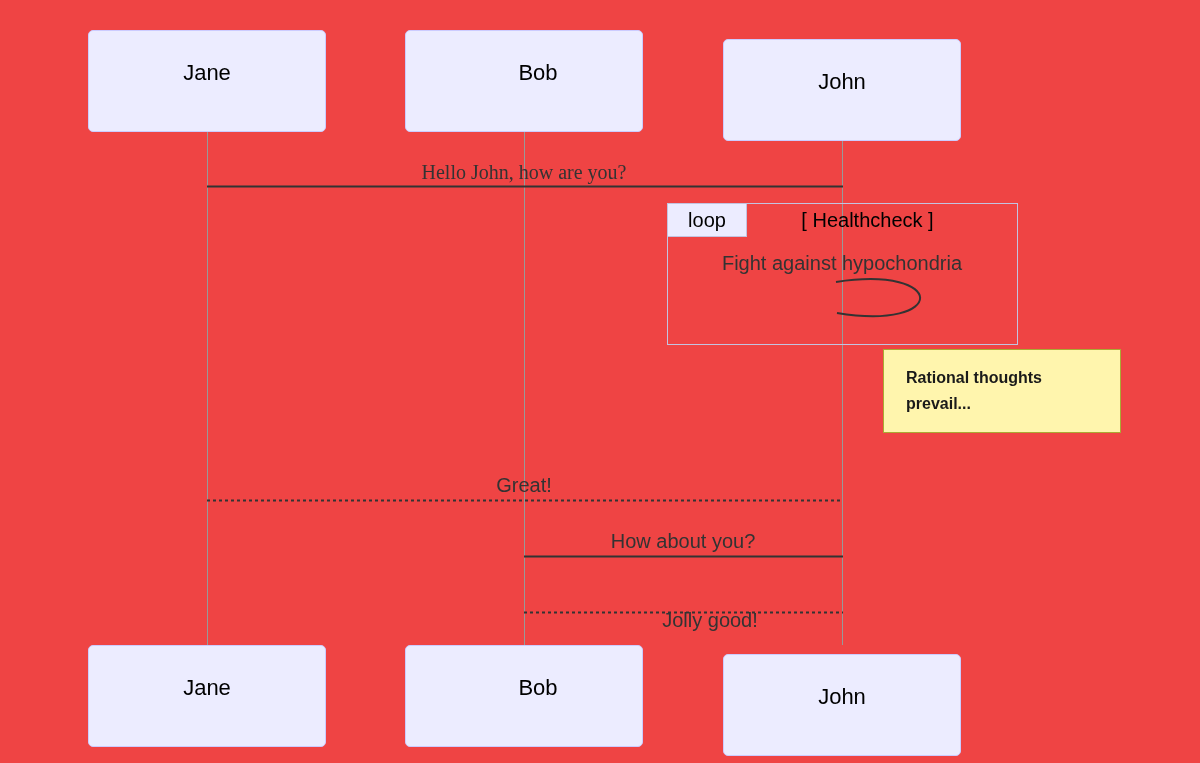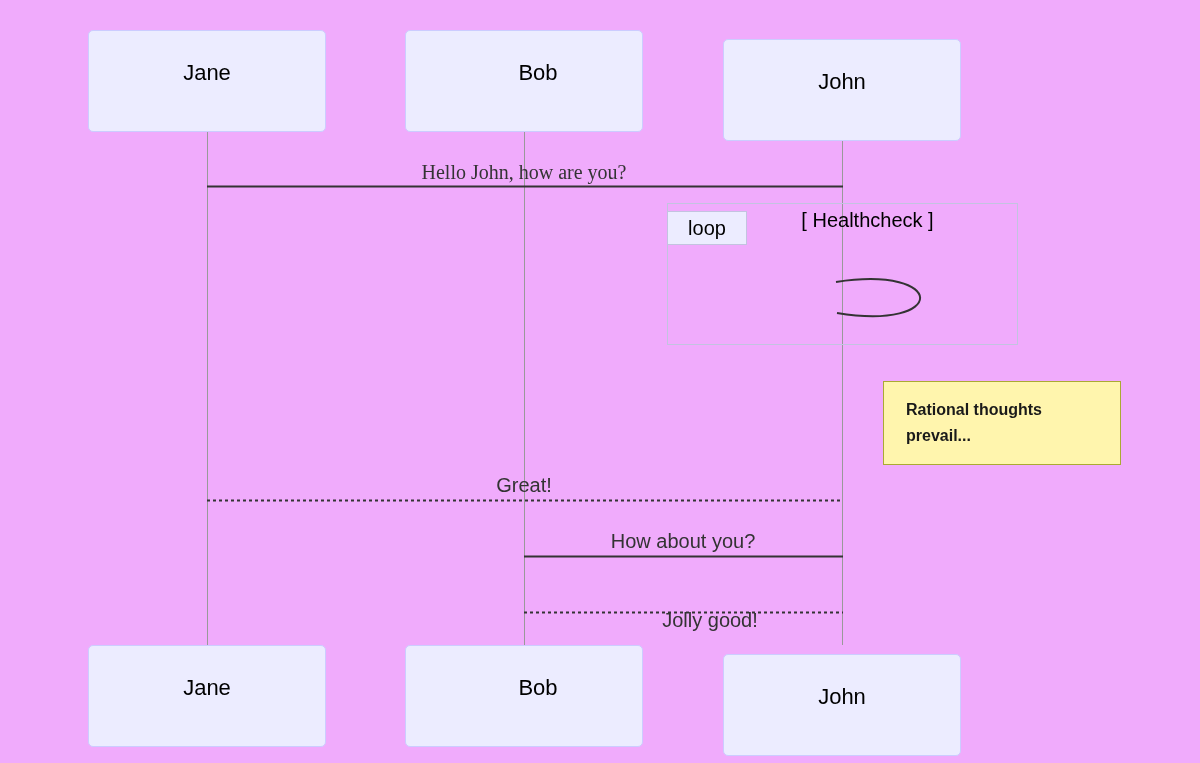--- a/index.html
+++ b/index.html
@@ -5,21 +5,21 @@
   html, body {
     margin: 0;
     padding: 0;
     background: #ffffff;
     font-family: "Liberation Sans", sans-serif;
   }
   .canvas {
     position: relative;
     width: 1200px;
     height: 763px;
-    background: #f0abfc;
+    background: #ef4444;
     overflow: hidden;
   }
   .layer {
     position: absolute;
     left: 0; top: 0;
     width: 1200px;
     height: 763px;
   }
   .actor {
     position: absolute;
@@ -68,41 +68,40 @@
     width: 80px;
     height: 34px;
     box-sizing: border-box;
     background: var(--actor-fill, #ECECFF);
     border: 1.5px solid var(--loop-border, #C3C3E0);
     display: flex;
     align-items: center;
     justify-content: center;
     font-size: 20px;
     color: #000000;
-    margin-top: 8px;
   }
   .loop-condition {
     position: absolute;
     left: 667px;
     top: 205px;
     width: 351px;
     height: 30px;
     display: flex;
     align-items: center;
     justify-content: center;
     font-size: 20px;
     color: #000000;
     white-space: nowrap;
     padding-left: 25px;
   }
 
   .note {
     position: absolute;
     left: 883px;
-    top: 381px;
+    top: 349px;
     width: 238px;
     height: 84px;
     box-sizing: border-box;
     background: var(--note-fill, #FFF5AD);
     border: 1px solid var(--note-border, #AAAA33);
     padding: 15px 20px 0 22px;
     font-size: 16px;
     font-weight: 700;
     line-height: 26px;
     color: #1a1a1a;
@@ -152,20 +151,21 @@
 
   <div class="loop-box"></div>
   <div class="loop-label">
     <span>loop</span>
   </div>
   <div class="loop-condition">
     <span>[ Healthcheck ]</span>
   </div>
 
   <div class="msg-label" style="left:524px; top:160px;font-family:Liberation Serif, serif;">Hello John, how are you?</div>
+  <div class="msg-label" style="left:842px; top:251px;">Fight against hypochondria</div>
   <div class="msg-label" style="left:524px; top:473px;">Great!</div>
   <div class="msg-label" style="left:683px; top:529px;">How about you?</div>
   <div class="msg-label" style="left:683px; top:608px;margin-left:27px;">Jolly good!</div>
 
   <div class="note">
     <span>Rational thoughts prevail...</span>
   </div>
 
 </div>
 

